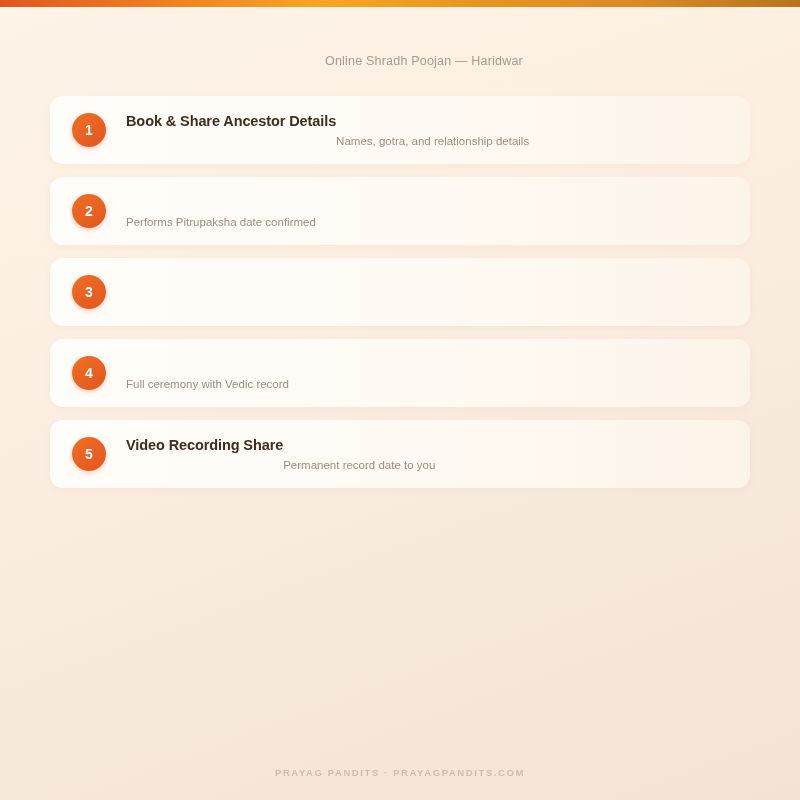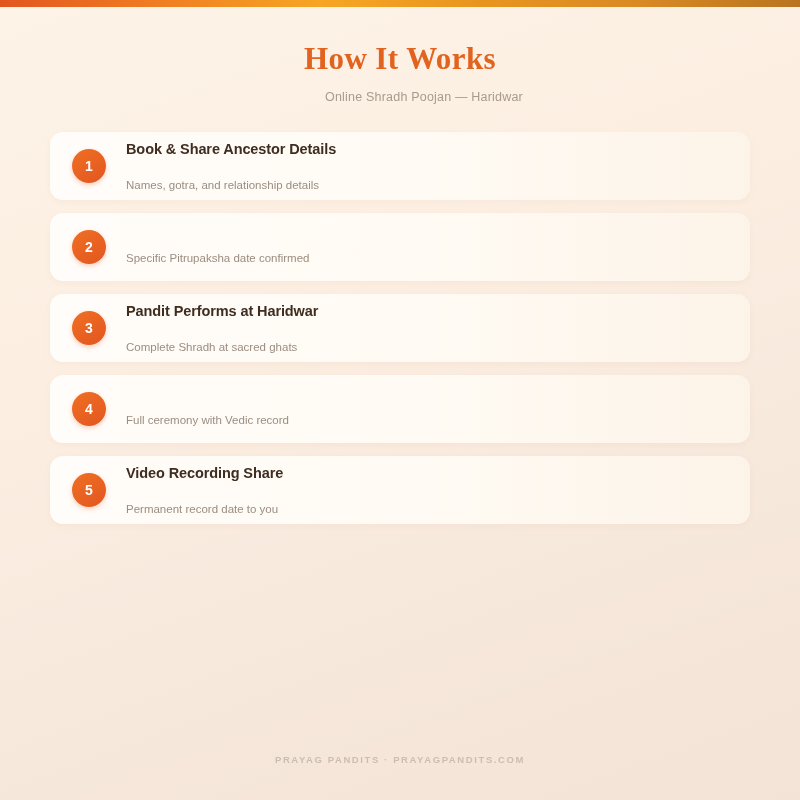--- a/index.html
+++ b/index.html
@@ -72,80 +72,75 @@
     font-size: 14px;
     font-weight: bold;
     display: flex;
     align-items: center;
     justify-content: center;
     box-shadow: 0 2px 5px rgba(226,86,31,0.28);
   }
   .step-text {
     margin-left: 20px;
     display: flex;
-    flex-direction: column;
+    flex-direction: row;
     justify-content: center;
   }
   .step-title {
     font-size: 14.5px;
     font-weight: bold;
     color: #3f2d20;
     letter-spacing: -0.1px;
   }
   .step-desc {
     margin-top: 22px;
     font-size: 11.5px;
     color: #9c8d80;
   }
   .footer {
     position: absolute;
-    bottom: 35px;
+    bottom: 22px;
     left: 0; right: 0;
     text-align: center;
     font-size: 9.5px;
     letter-spacing: 1.6px;
     color: #cdbdae;
     font-weight: bold;
   }
 </style>
 </head>
 <body>
 
 <div class="top-bar"></div>
 
 <div class="page">
 
   <div class="header">
-    <h1 class="title">How It Works</h1>
     <div class="subtitle">Online Shradh Poojan — Haridwar</div>
   </div>
 
   <div class="steps">
 
     <div class="step">
       <div class="badge">1</div>
       <div class="step-text">
         <div class="step-title">Book &amp; Share Ancestor Details</div>
         <div class="step-desc">Names, gotra, and relationship details</div>
       </div>
     </div>
 
     <div class="step">
       <div class="badge">2</div>
       <div class="step-text">
-        <div class="step-desc">Specific Pitrupaksha date confirmed</div>
+        <div class="step-desc">Performs Pitrupaksha date confirmed</div>
       </div>
     </div>
 
     <div class="step">
       <div class="badge">3</div>
-      <div class="step-text">
-        <div class="step-title">Pandit Performs at Haridwar</div>
-        <div class="step-desc">Complete Shradh at sacred ghats</div>
-      </div>
     </div>
 
     <div class="step">
       <div class="badge">4</div>
       <div class="step-text">
         <div class="step-desc">Full ceremony with Vedic record</div>
       </div>
     </div>
 
     <div class="step">

